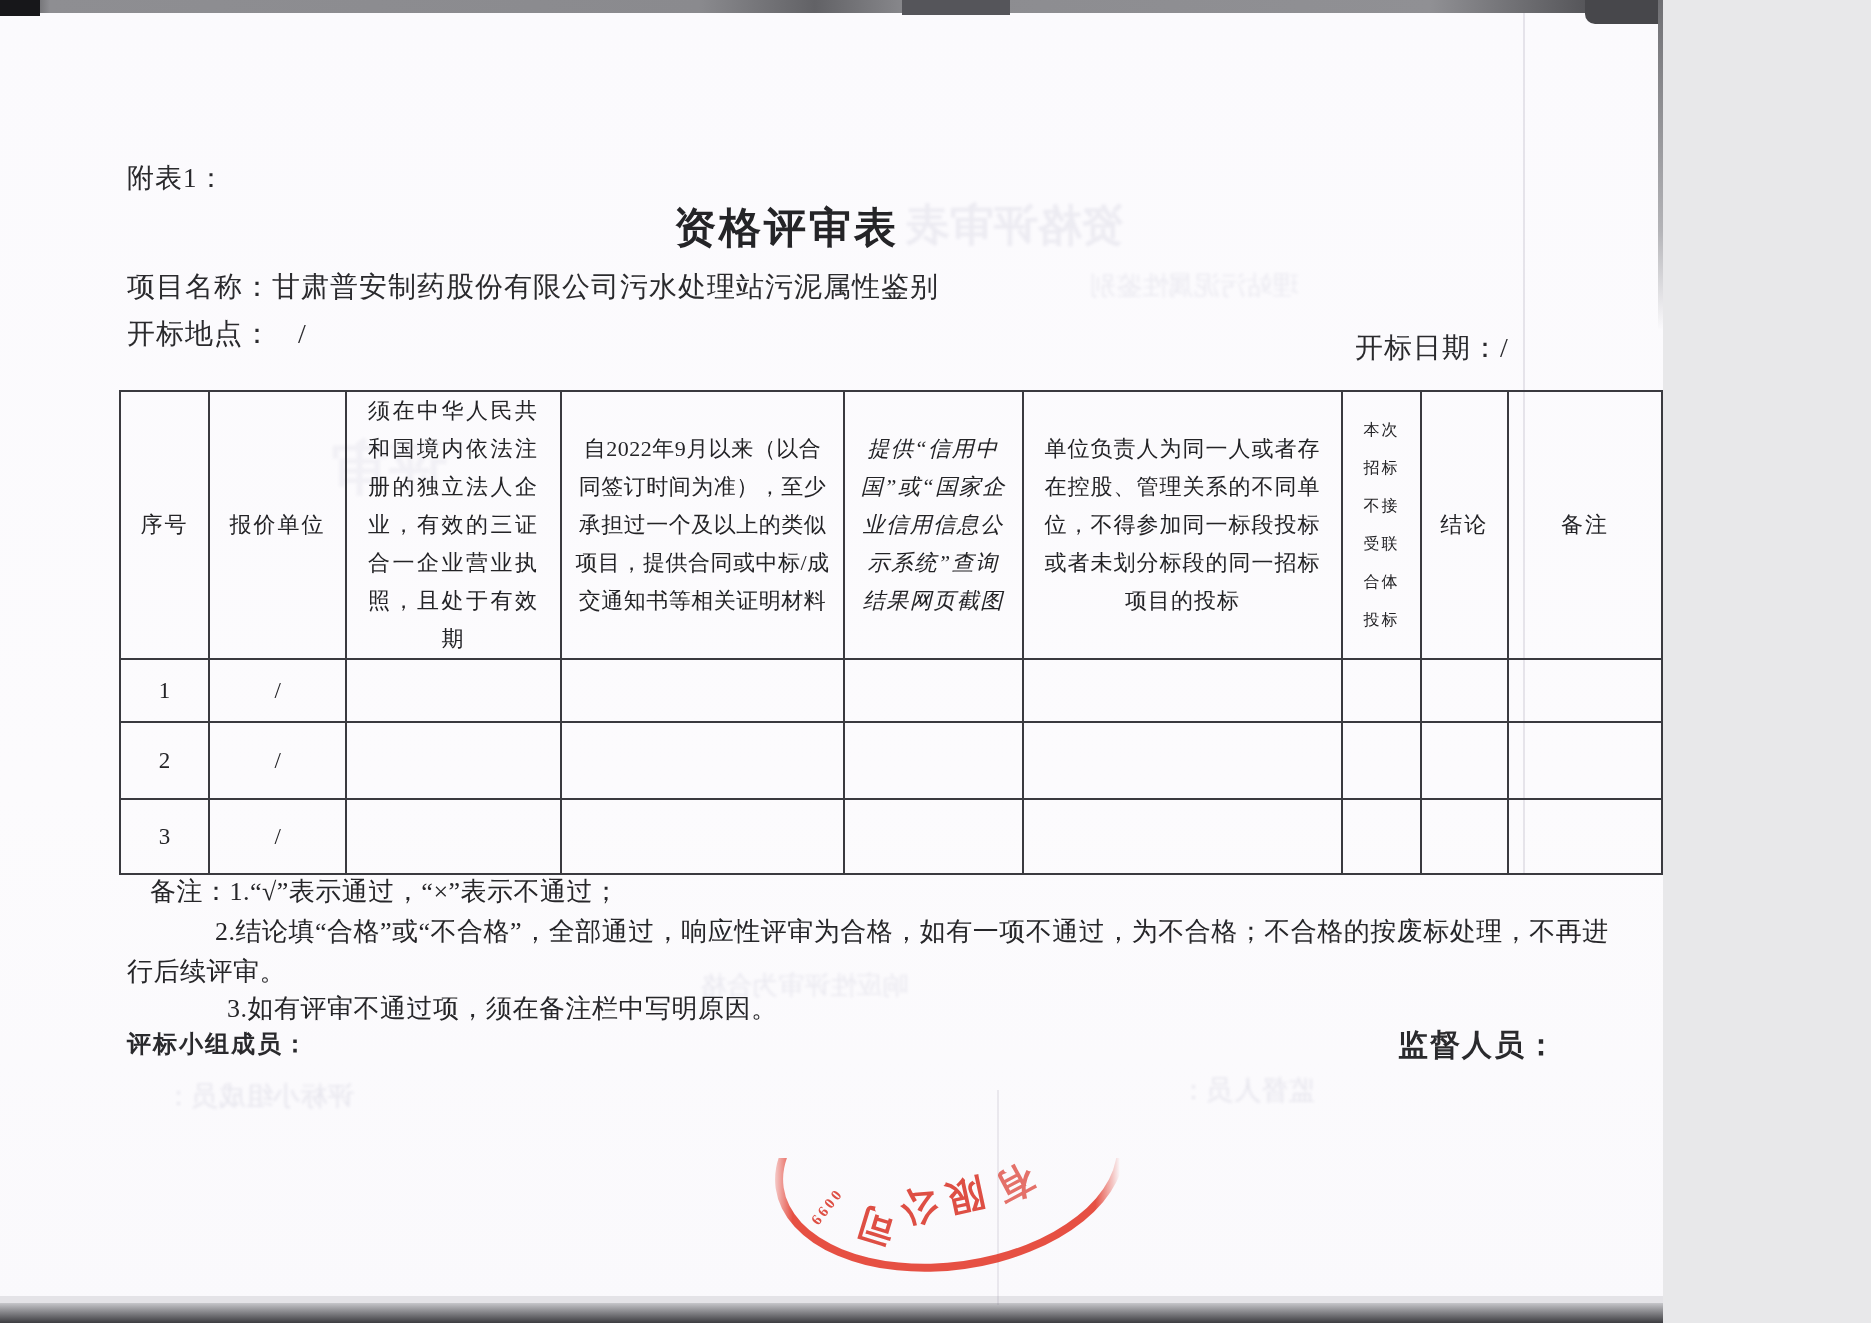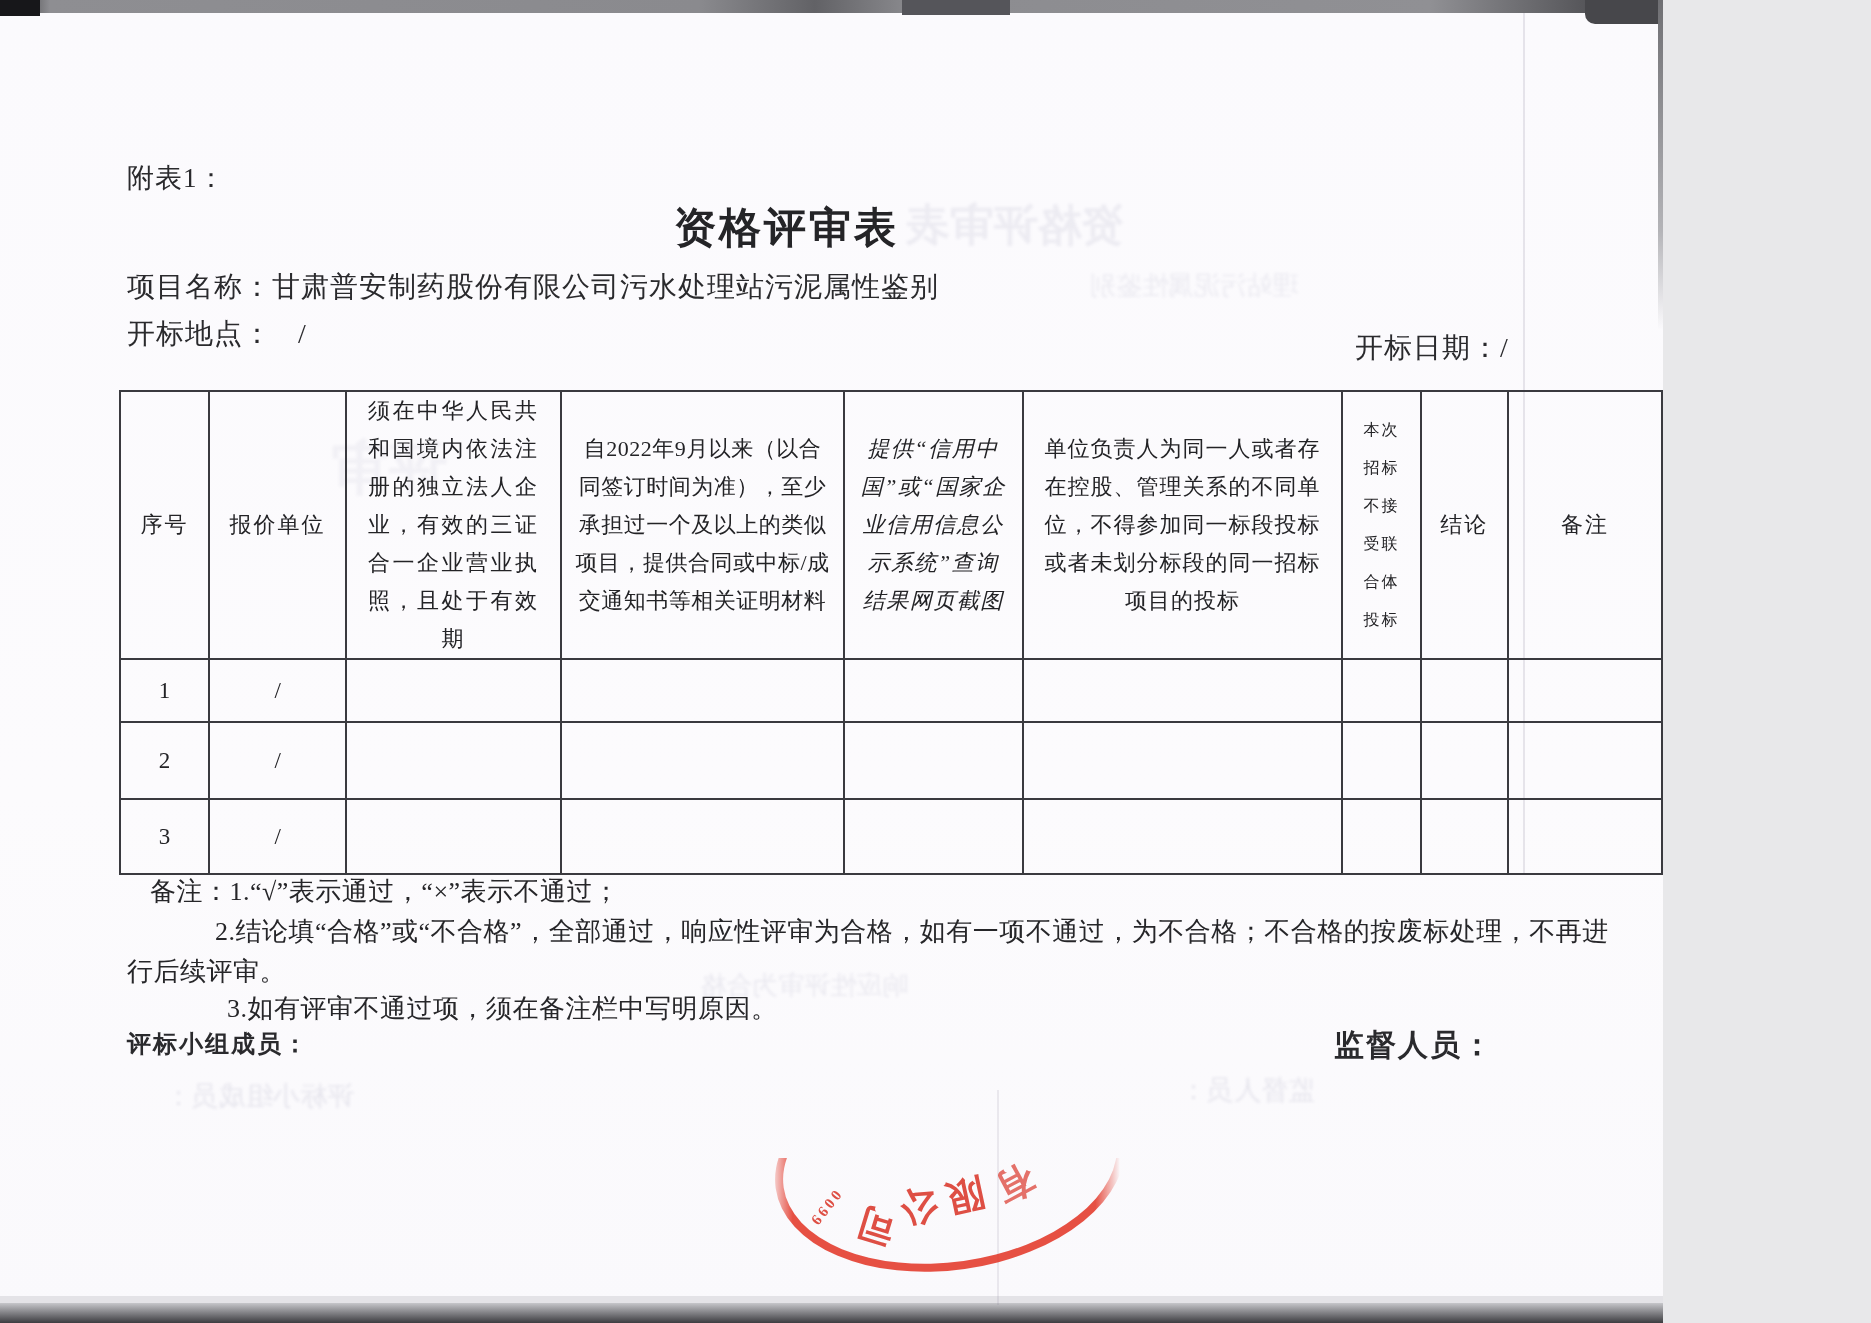--- a/index.html
+++ b/index.html
@@ -64,21 +64,21 @@
 
   
   .note { position:absolute; font-size:26px; letter-spacing:0.5px; white-space:nowrap; color:#262629; }
   .note-1 { left:150px; top:874px; }
   .note-2 { left:215px; top:914px; }
   .note-3 { left:127px; top:954px; }
   .note-4 { left:227px; top:991px; }
 
   
   .team-label { position:absolute; left:127px; top:1028px; font-size:24px; font-weight:600; letter-spacing:2px; }
-  .supervisor-label { position:absolute; left:1334px; top:1025px; font-size:30px; font-weight:600; letter-spacing:2px; }
+  .supervisor-label { position:absolute; left:1398px; top:1025px; font-size:30px; font-weight:600; letter-spacing:2px; }
 
   
   .stamp { position:absolute; left:768px; top:1158px; width:352px; height:164px; overflow:hidden;
     -webkit-mask:linear-gradient(90deg, transparent 0, #000 7%, #000 93%, transparent 100%);
     mask:linear-gradient(90deg, transparent 0, #000 7%, #000 93%, transparent 100%);
     filter:blur(0.4px); }
   .stamp-ellipse { position:absolute; left:6px; top:-100px; width:336px; height:196px;
     border:8px solid rgba(227,56,41,0.88); border-radius:50%; transform:rotate(-8deg); }
   .stamp-char { position:absolute; color:rgba(216,48,35,0.85); font-weight:bold; font-size:38px;
     font-family:"Liberation Serif","DejaVu Serif",serif; }

